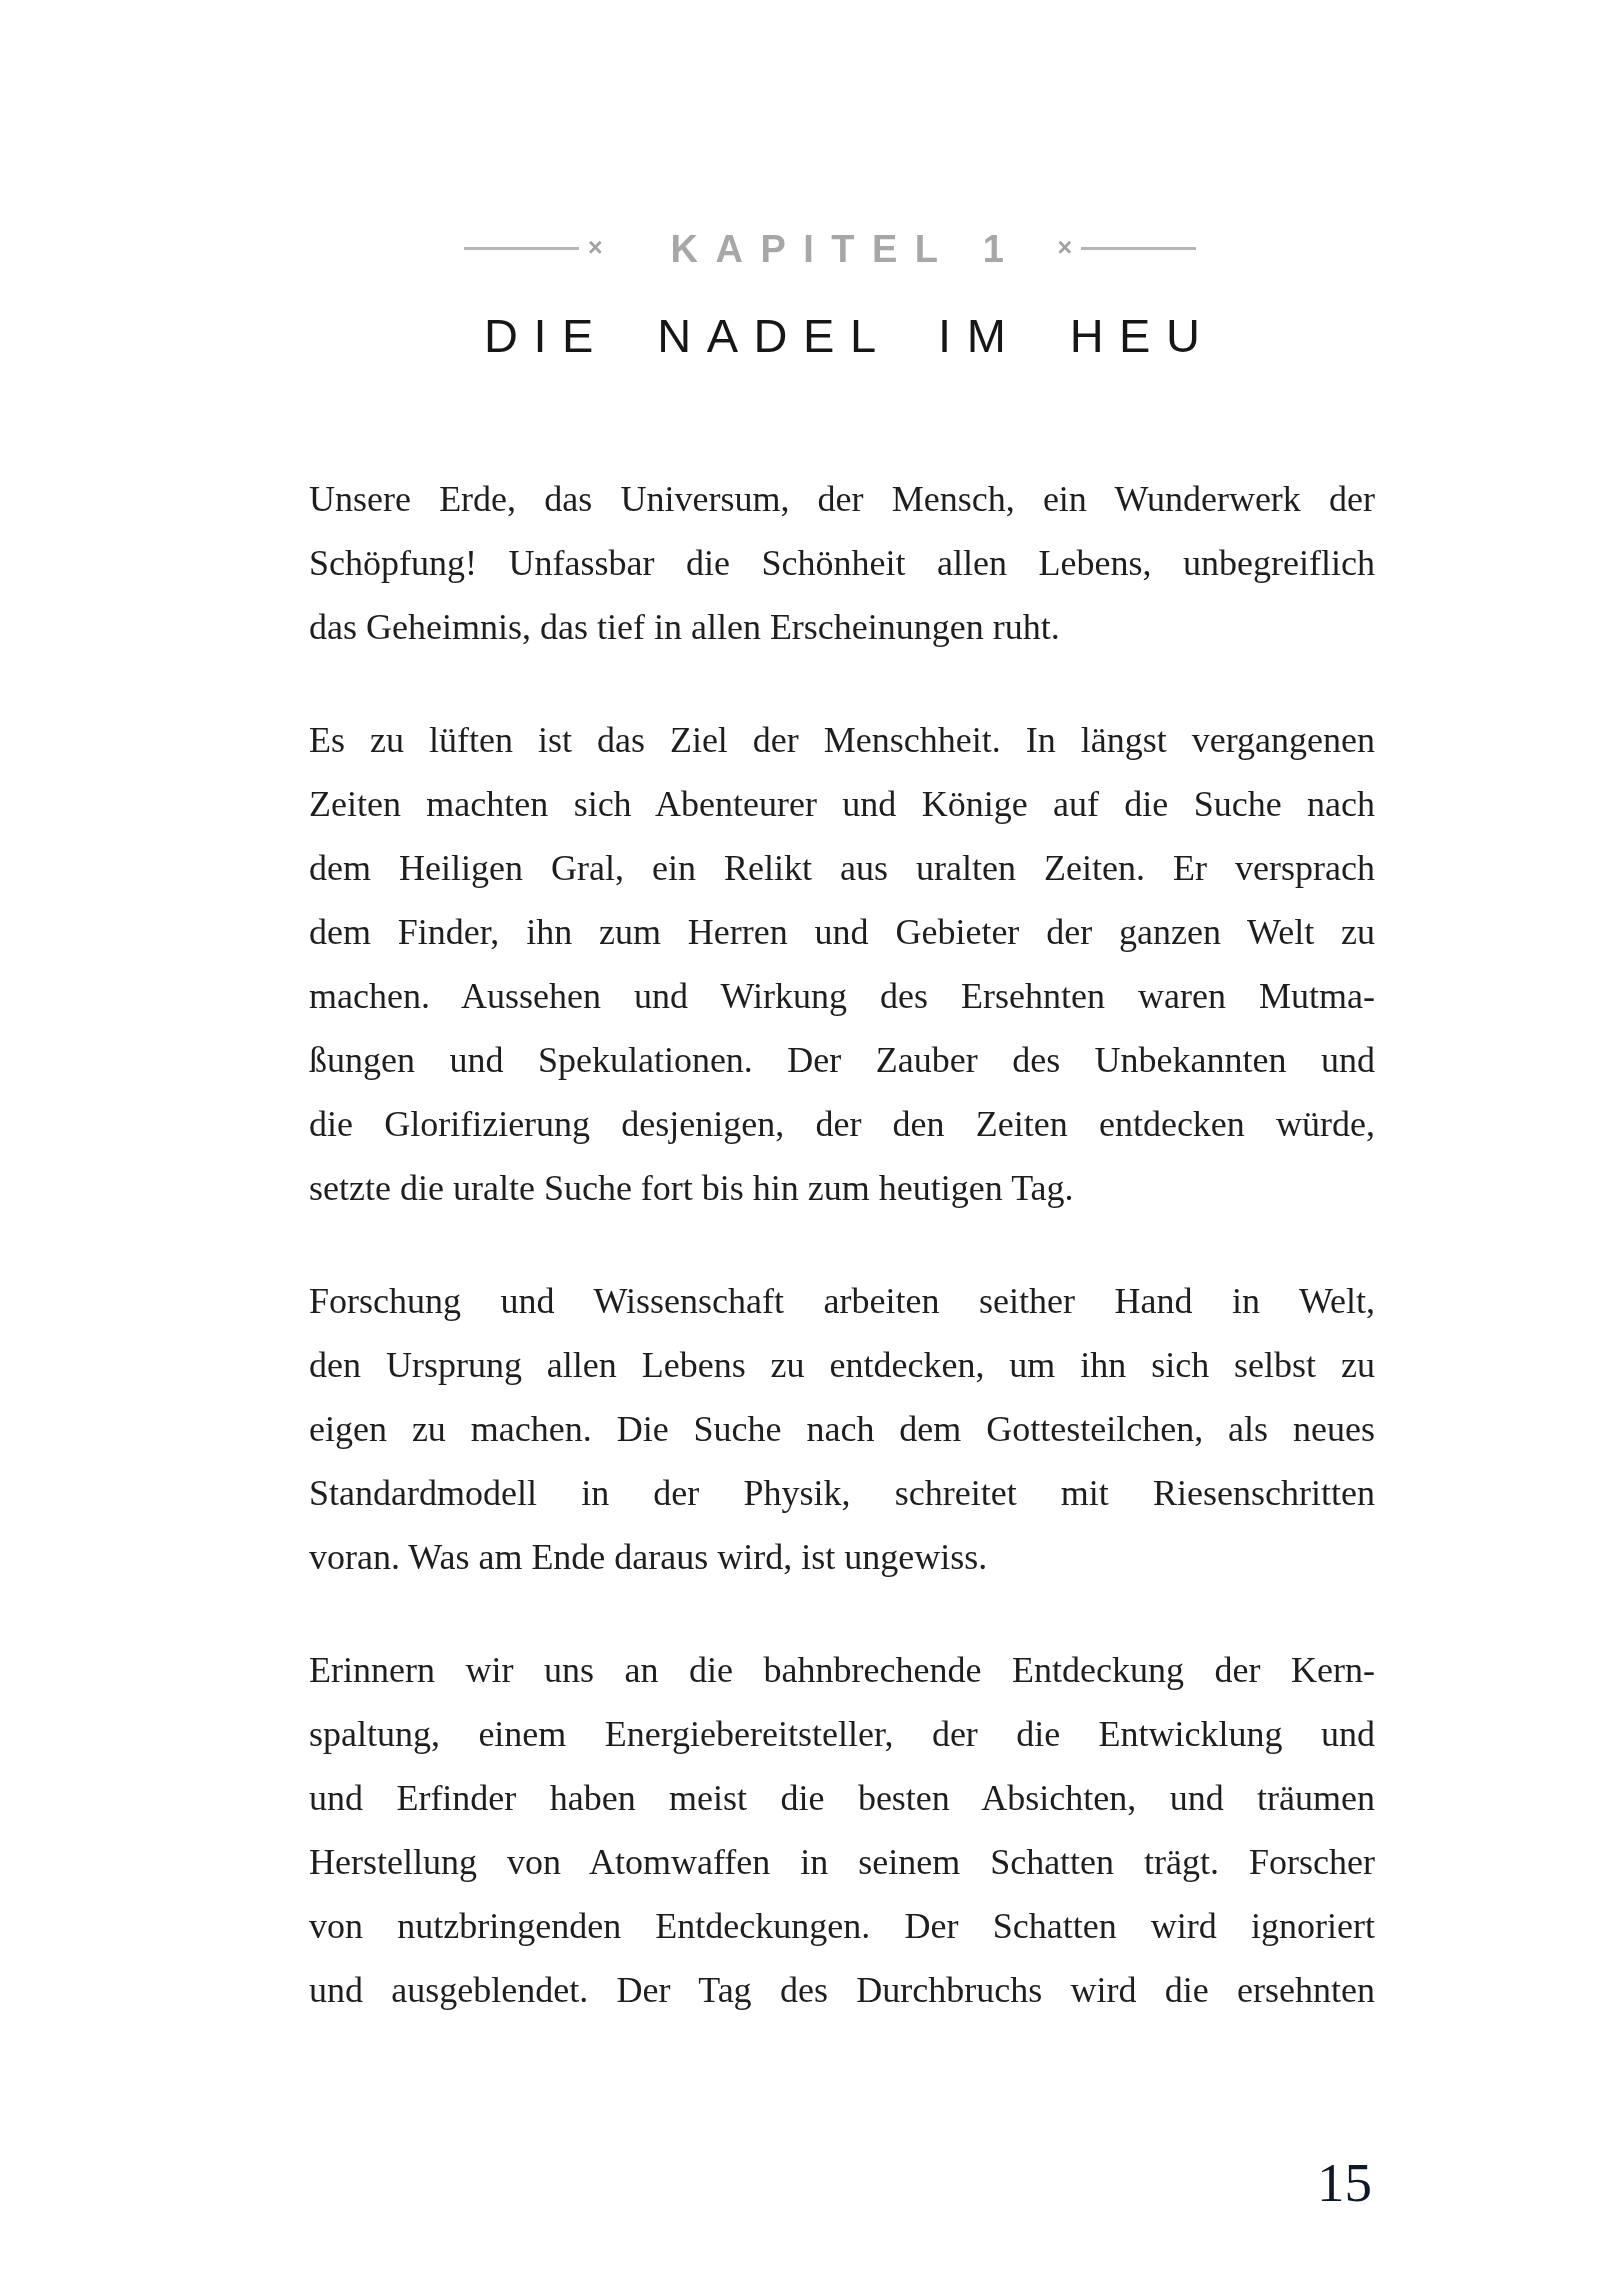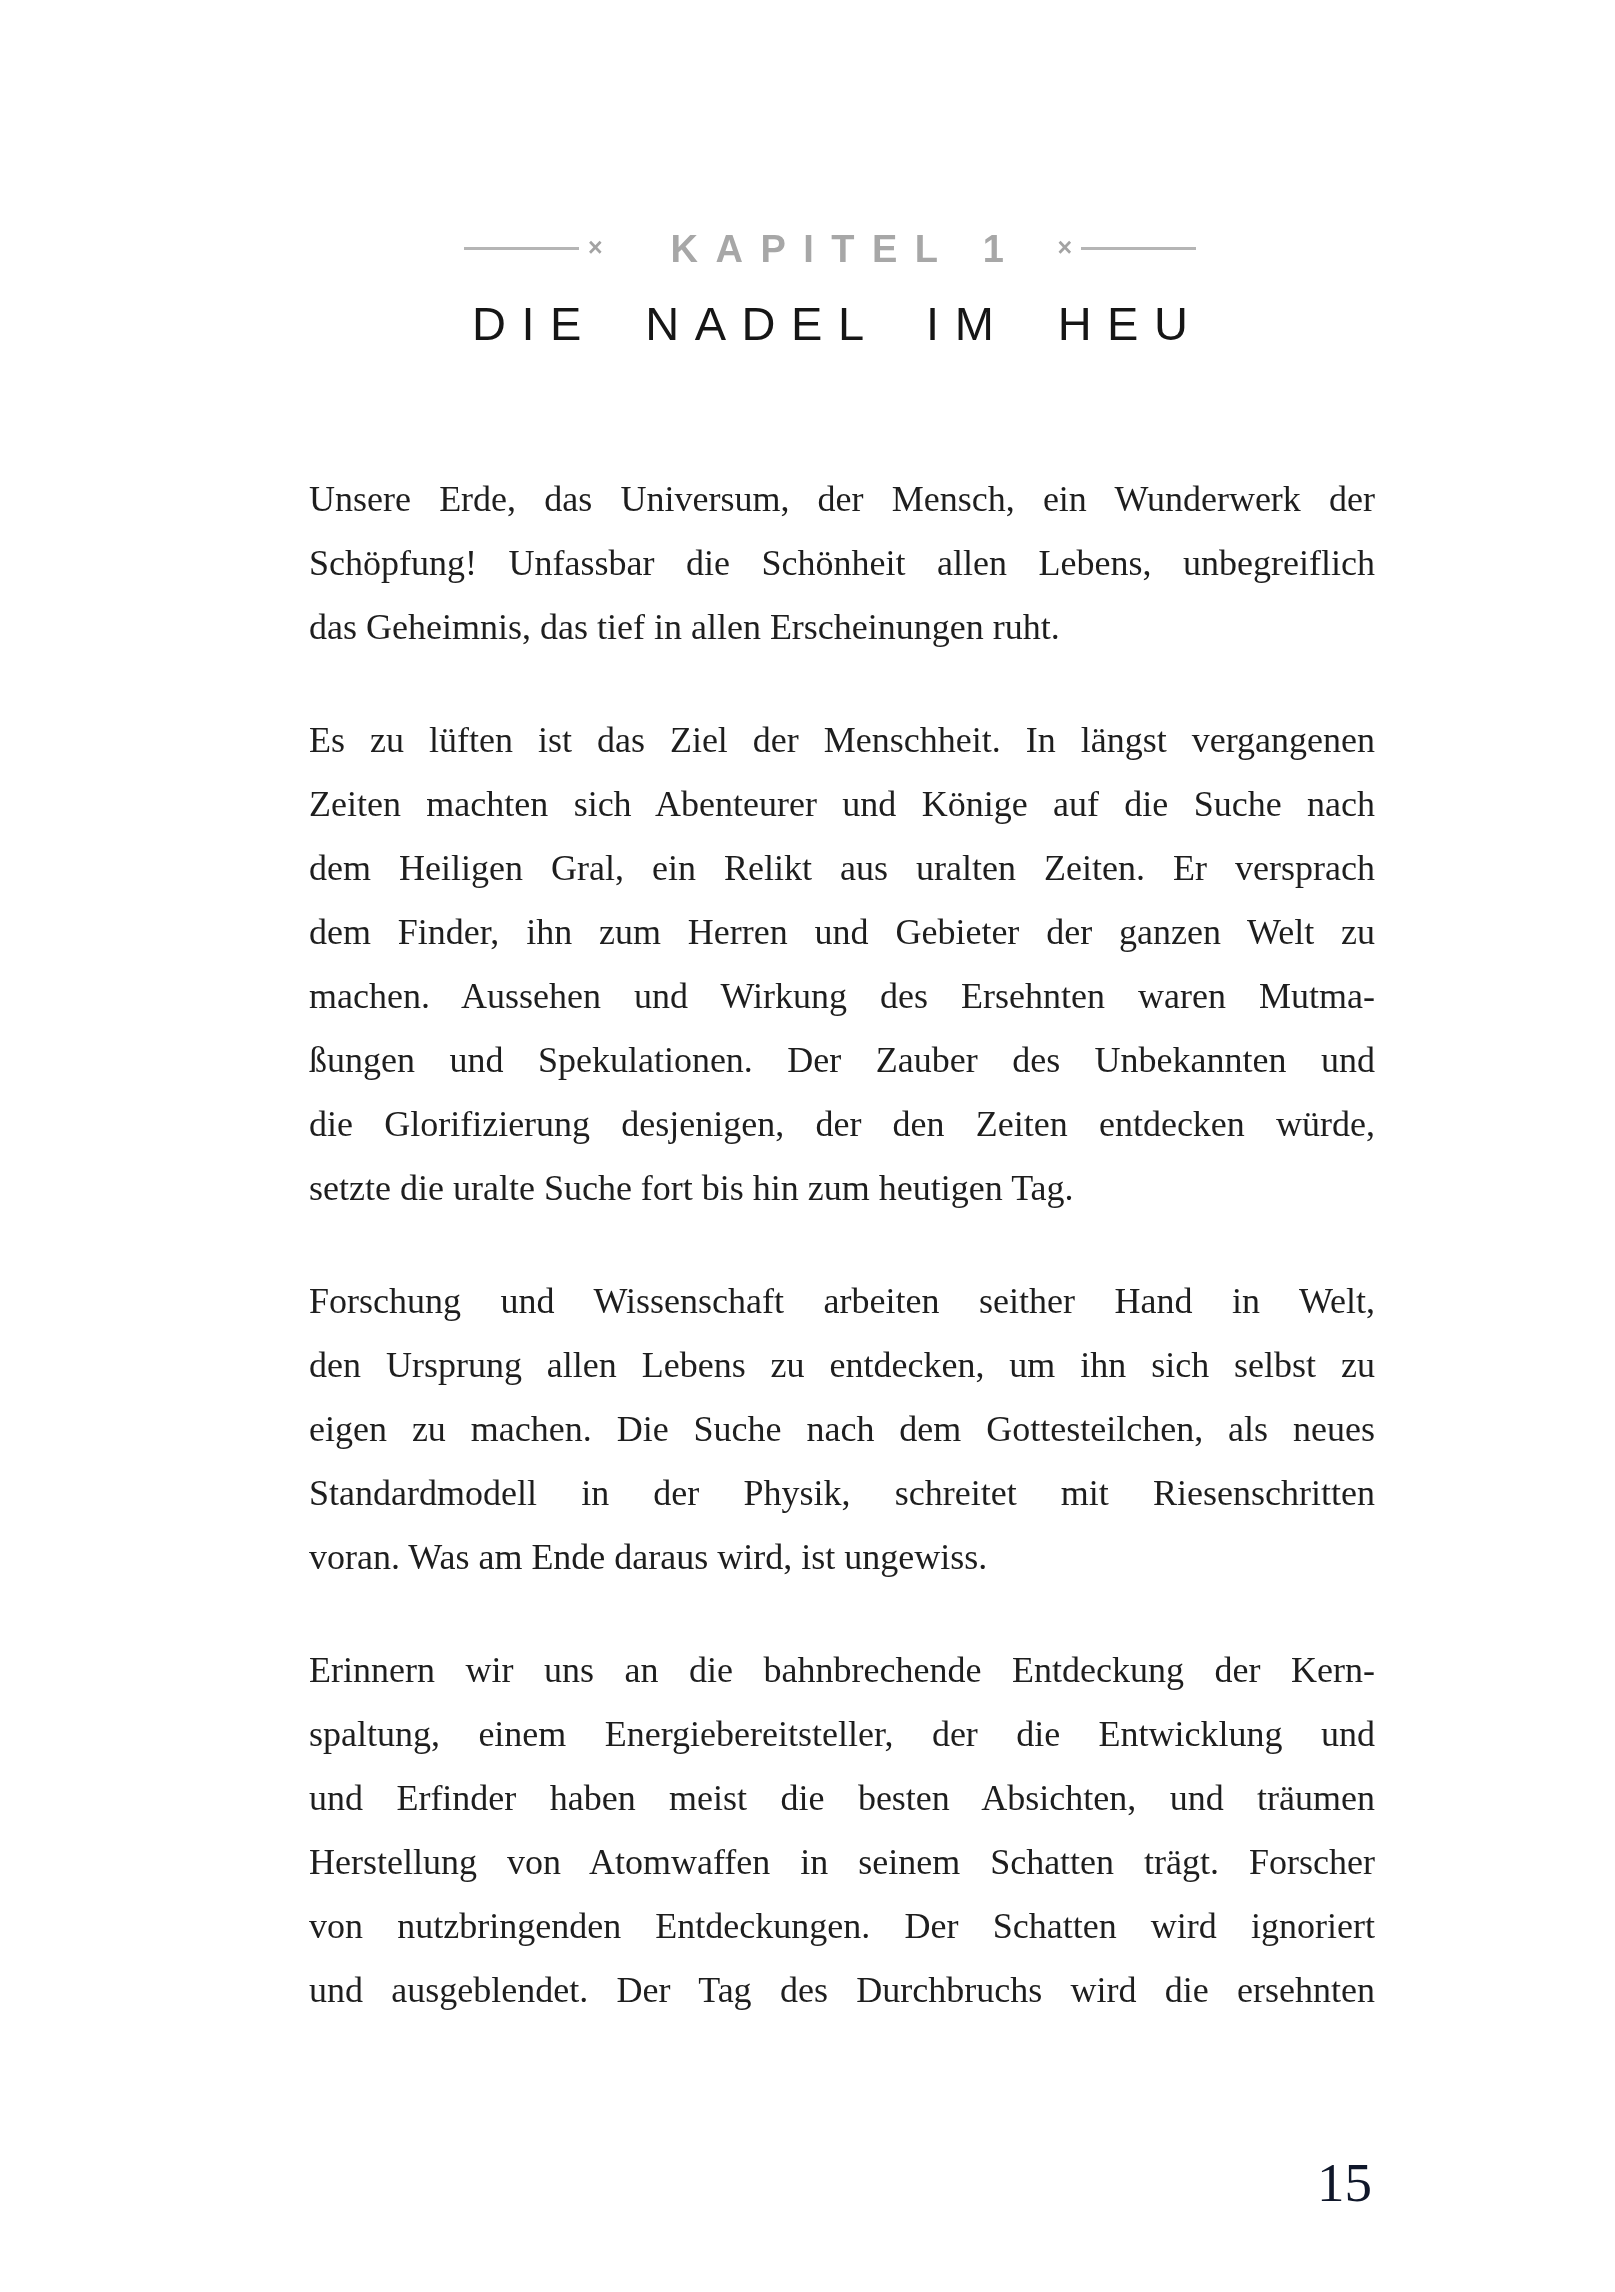--- a/index.html
+++ b/index.html
@@ -51,21 +51,21 @@
     margin: 0 27px 0 59px; 
     color: #a7a7a7;
     line-height: 1;
     white-space: nowrap;
   }
   .title {
     position: absolute;
     top: 296px;
     left: 0;
     width: 100%;
-    margin: 0;
+    margin: 12px;
     text-align: center;
     font-family: "Liberation Sans", sans-serif;
     font-weight: 300;
     font-size: 47px;
     line-height: 56px;
     letter-spacing: 0.33em;
     word-spacing: 0.42em;
     text-indent: 0.33em;
     color: #161616;
     white-space: nowrap;

